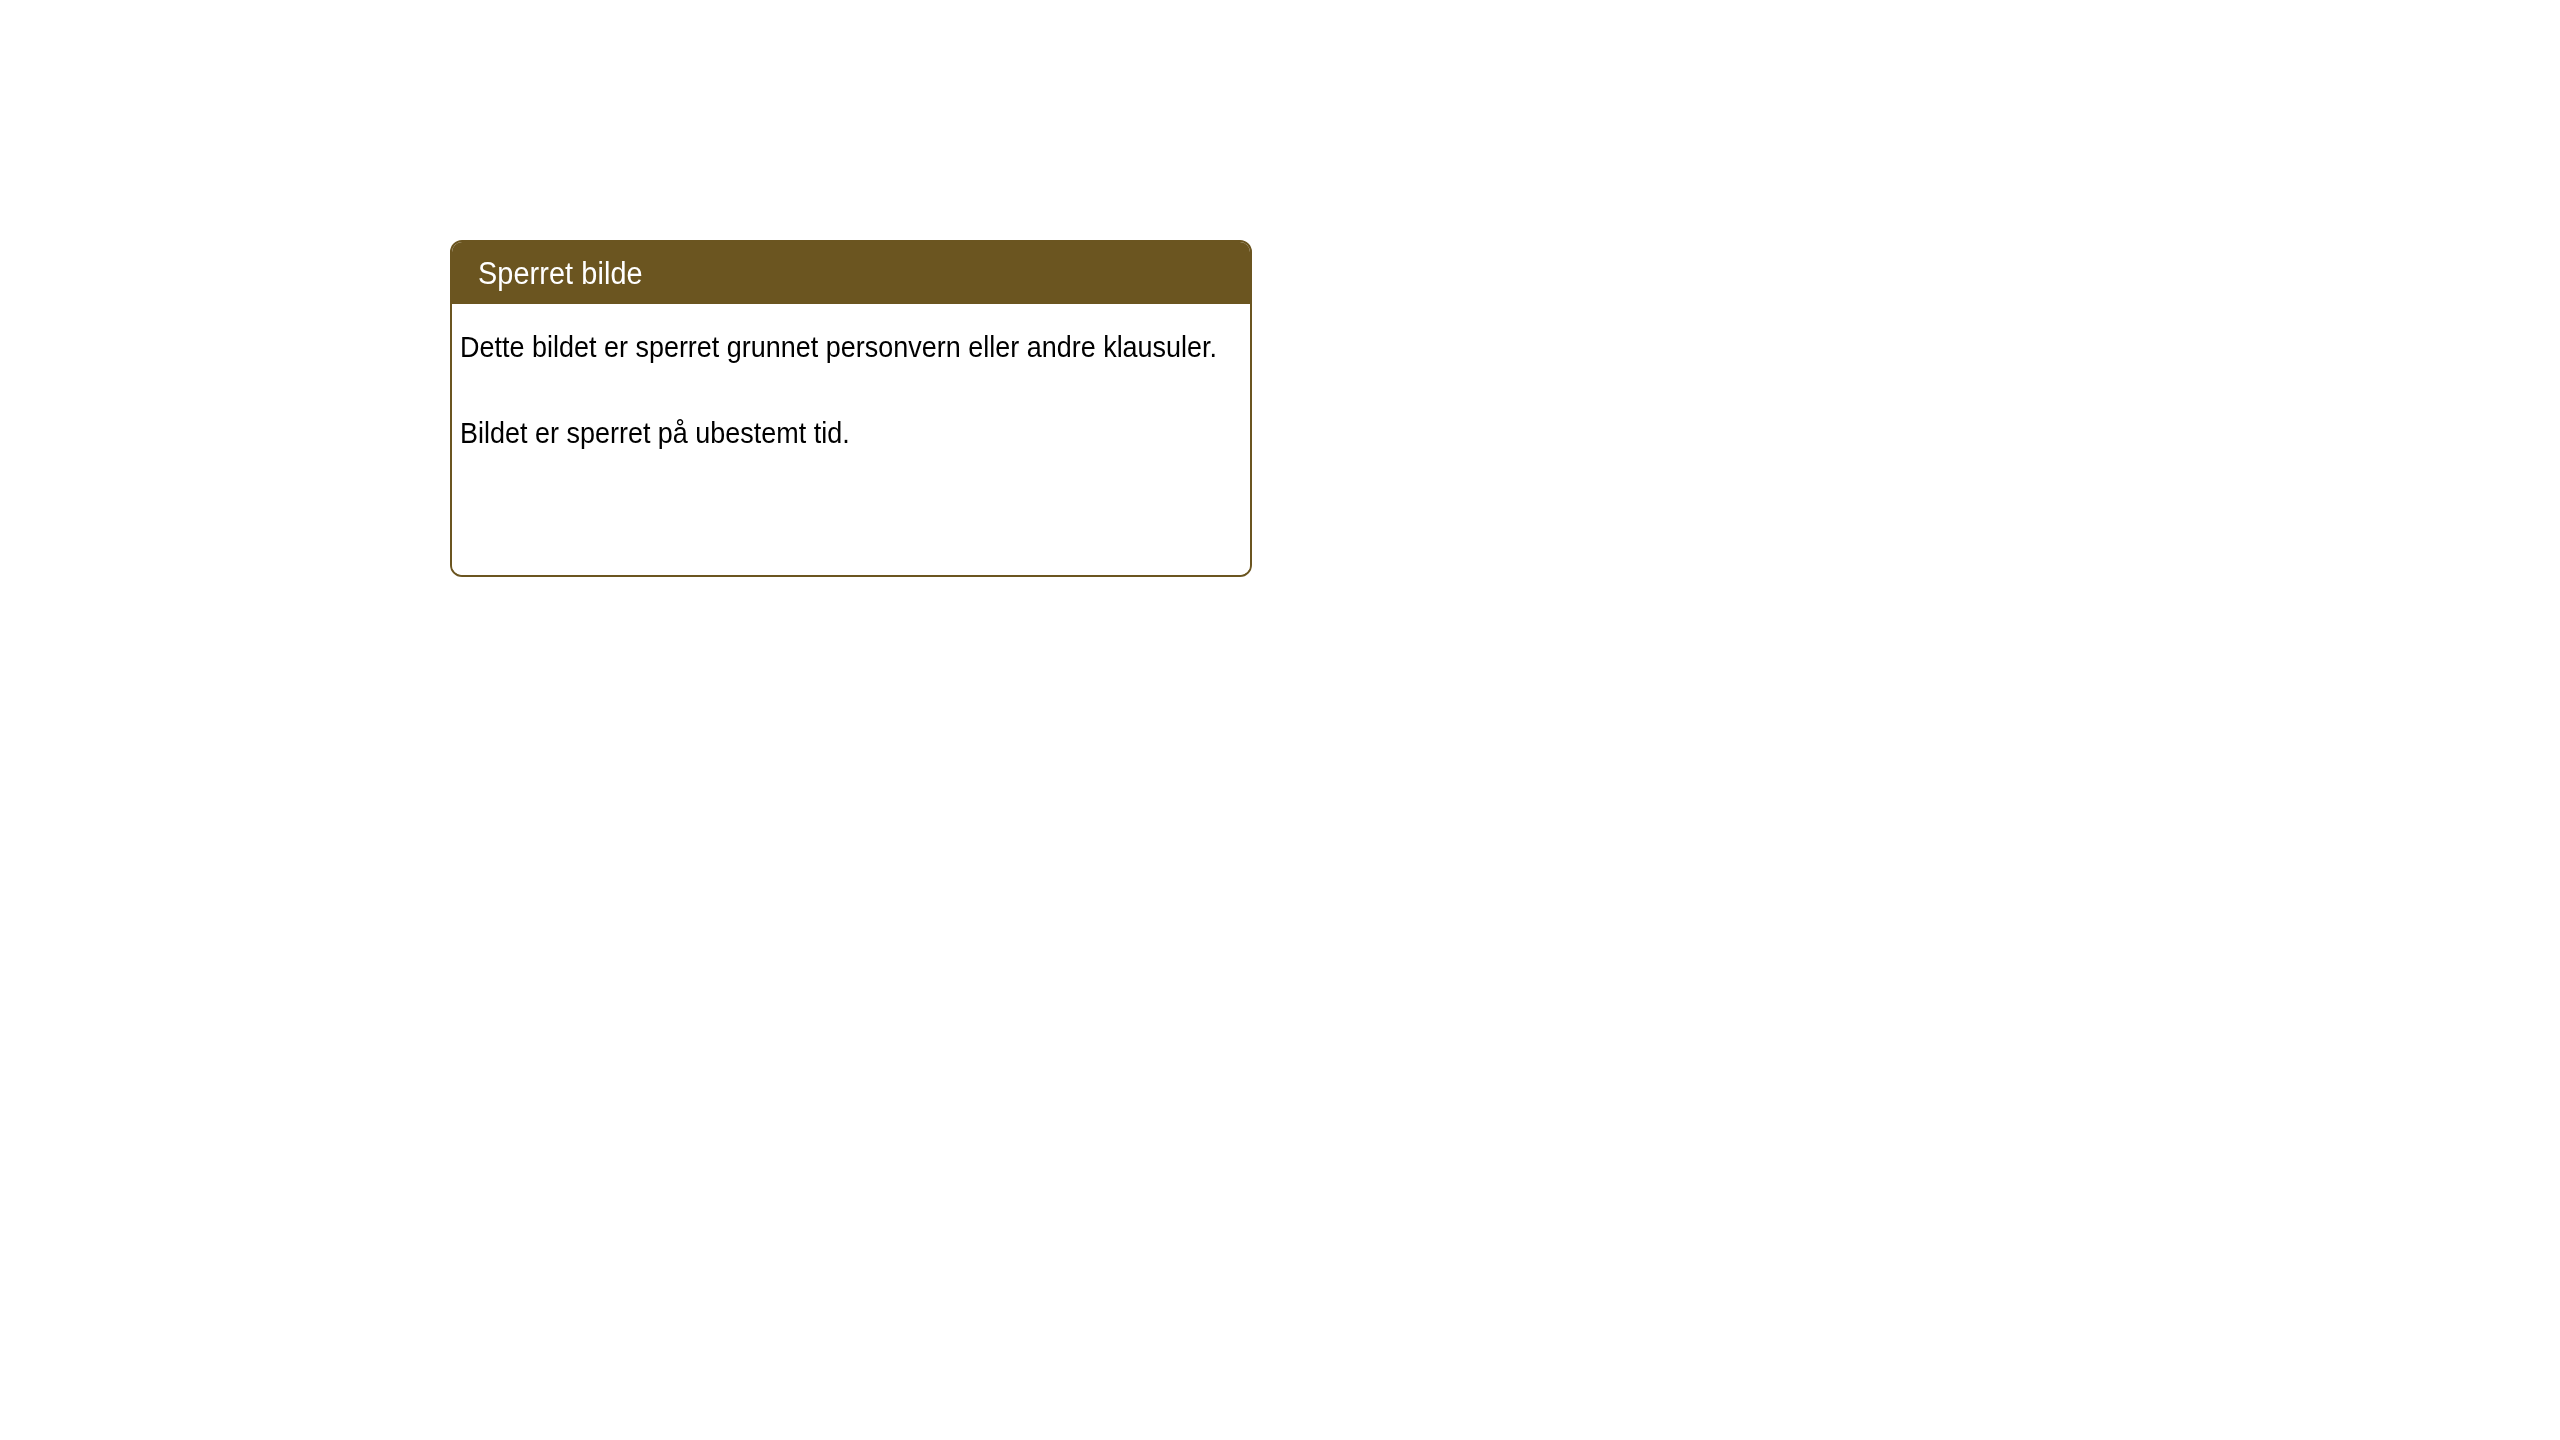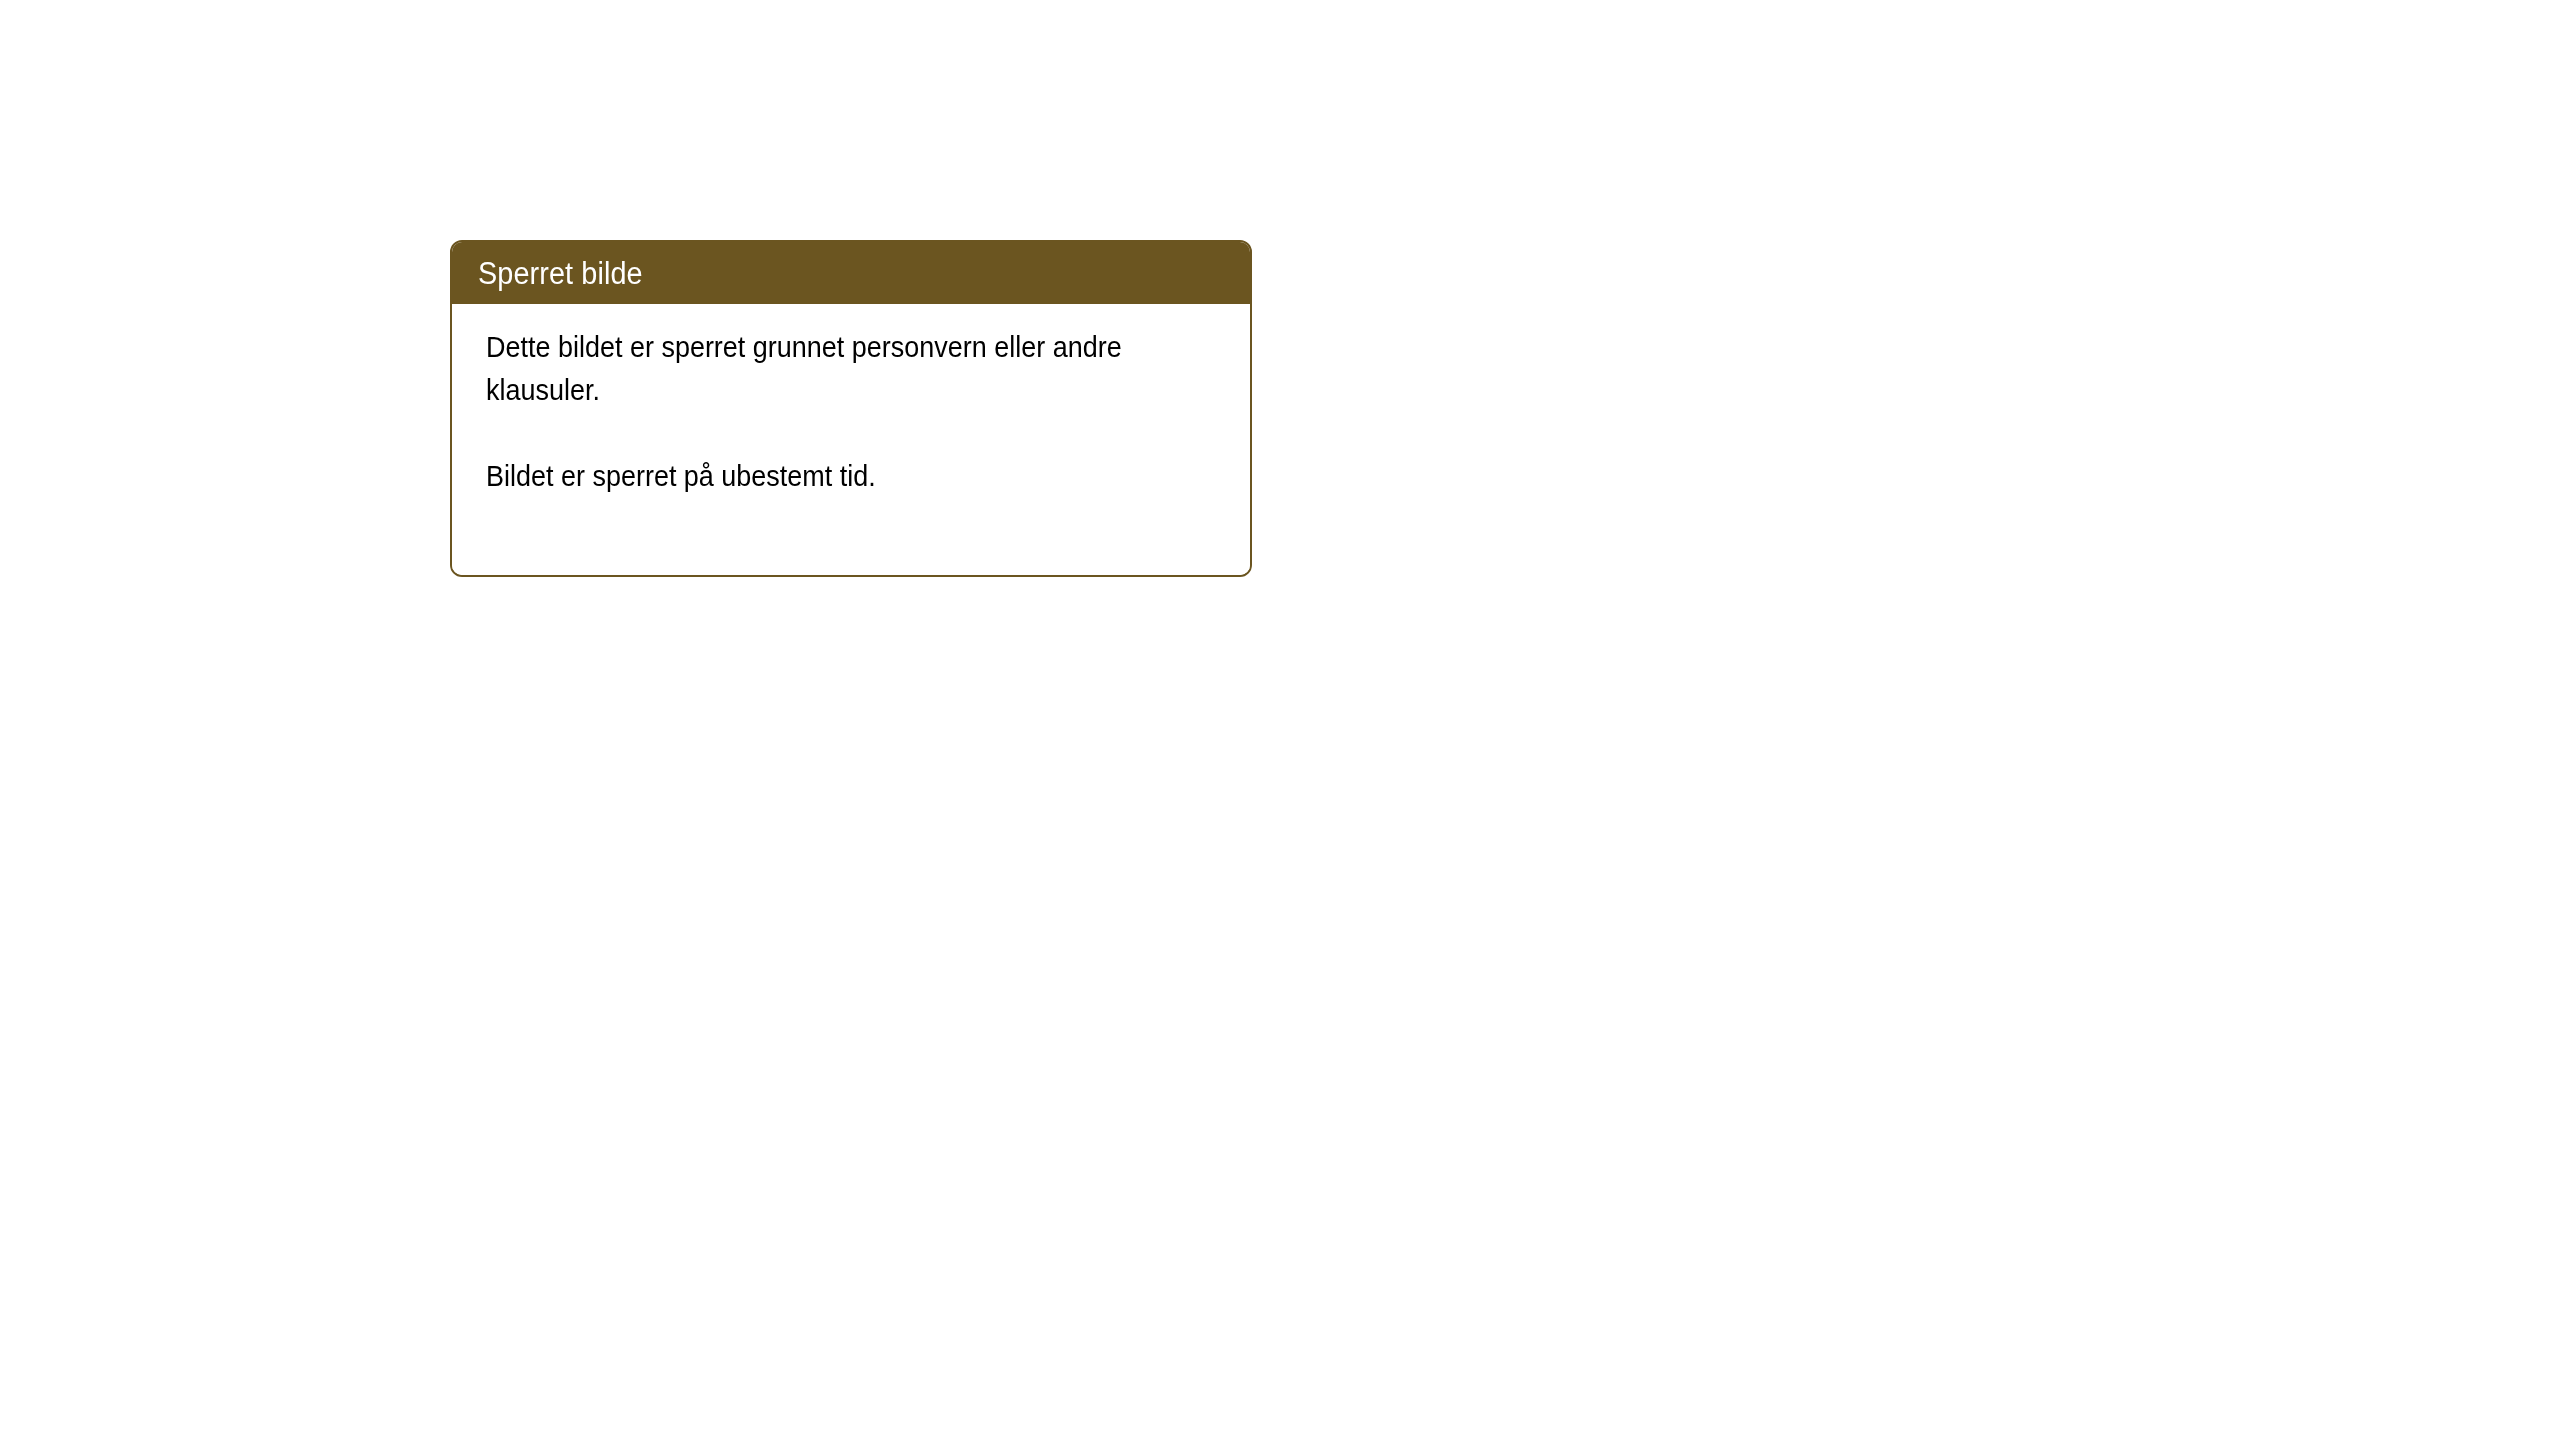--- a/index.html
+++ b/index.html
@@ -61,21 +61,21 @@
     line-height: 1;
     letter-spacing: 0.1px;
     transform: scaleX(0.93);
     transform-origin: left center;
     white-space: nowrap;
   }
 
   .notice-card-body {
     box-sizing: border-box;
     flex: 1 1 auto;
-    padding: 22px 26px 20px 34px;
+    padding: 22px 26px 20px 8px;
     background: #ffffff;
   }
 
   .notice-paragraph {
     color: #000000;
     font-size: 29px;
     line-height: 43px;
     font-weight: 400;
     margin: 0;
     transform: scaleX(0.93);

